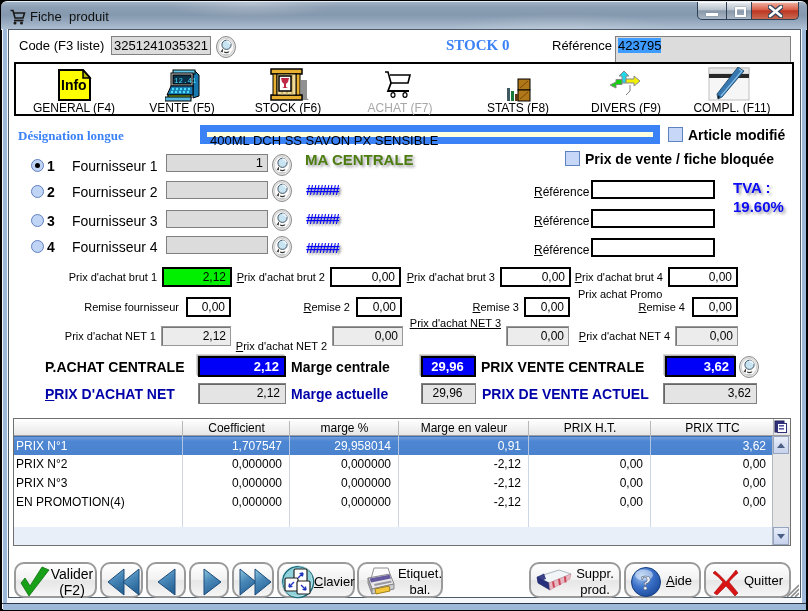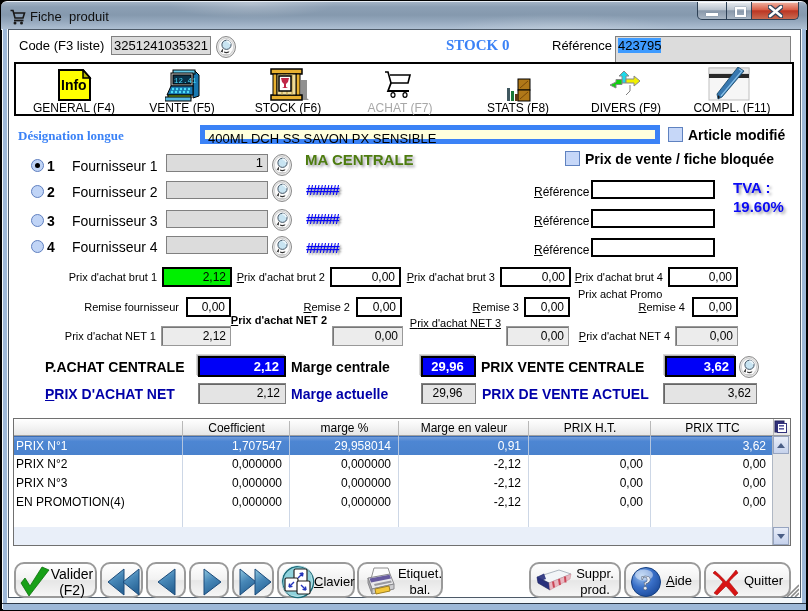--- a/index.html
+++ b/index.html
@@ -198,21 +198,21 @@
         <rect x="1" y="1" width="40" height="6" fill="#e8e8e8" stroke="#c0c0c0"></rect>
         <rect x="1" y="7" width="40" height="4" fill="#282828"></rect>
         <path d="M30 0 L36 4 L14 30 L10 32 L9 27 Z" fill="#3878b0" stroke="#104060" stroke-width="0.8"></path>
         <path d="M31 2 L34 4 L13 29" fill="none" stroke="#88c0e8" stroke-width="1.2"></path>
         <path d="M10 28 L12 30 L10 32 Z" fill="#181818"></path>
       </svg>
       <span class="tblab" style="left:668px;width:96px;">COMPL. (F11)</span>
     </div>
 
     <span class="navy lab" style="left:18px;top:128px;font-size:13px;">Désignation longue</span>
-    <div class="inp" style="left:200px;top:125px;width:460px;height:19px;background:#ffffdd;border:5px solid #3b82f6;font-size:13px;line-height:18px;padding-left:3px;">400ML DCH SS SAVON PX SENSIBLE</div>
+    <div class="inp" style="left:200px;top:125px;width:460px;height:19px;background:#ffffdd;border:7px solid #3b82f6;font-size:13px;line-height:18px;padding-left:3px;">400ML DCH SS SAVON PX SENSIBLE</div>
     <div class="cb" style="left:668px;top:127px;"></div>
     <span class="lab" style="left:688px;top:127px;font-size:14px;font-weight:bold;">Article modifié</span>
     <div class="cb" style="left:565px;top:151px;"></div>
     <span class="lab" style="left:585px;top:151px;font-size:14px;font-weight:bold;">Prix de vente / fiche bloquée</span>
 
     <div class="radio sel" style="left:31px;top:159px;"></div>
     <span class="lab" style="left:47px;top:158px;font-size:14px;font-weight:bold;">1</span>
     <span class="lab" style="left:72px;top:158px;font-size:14px;">Fournisseur 1</span>
     <div class="inp sunken" style="left:166px;top:154px;width:102px;height:18px;font-size:13px;text-align:right;padding-right:4px;line-height:16px;">1</div>
     <svg class="magi" width="20" height="22" style="left:272px;top:154px">
@@ -270,21 +270,21 @@
     <div class="inp val" style="left:186px;top:297px;width:45px;height:20px;">0,00</div>
     <span class="lab s11" style="right:458px;top:301px;"><u>R</u>emise 2</span>
     <div class="inp val" style="left:356px;top:297px;width:46px;height:20px;">0,00</div>
     <span class="lab s11" style="right:289px;top:301px;"><u>R</u>emise 3</span>
     <div class="inp val" style="left:524px;top:297px;width:46px;height:20px;">0,00</div>
     <span class="lab s11" style="right:123px;top:301px;"><u>R</u>emise 4</span>
     <div class="inp val" style="left:692px;top:297px;width:46px;height:20px;">0,00</div>
 
     <span class="lab s11" style="right:652px;top:330px;">Prix d'achat NET 1</span>
     <div class="inp net" style="left:161px;top:326px;width:70px;height:20px;">2,12</div>
-    <span class="lab s11" style="right:481px;top:314px;font-weight:bold;"><u>P</u>rix d'achat NET 2</span>
+    <span class="lab s11" style="right:481px;top:340px;"><u>P</u>rix d'achat NET 2</span>
     <div class="inp net" style="left:332px;top:326px;width:71px;height:20px;">0,00</div>
     <span class="lab s11" style="right:307px;top:317px;text-decoration:underline;"><u>P</u>rix d'achat NET 3</span>
     <div class="inp net" style="left:506px;top:326px;width:63px;height:20px;">0,00</div>
     <span class="lab s11" style="right:138px;top:330px;"><u>P</u>rix d'achat NET 4</span>
     <div class="inp net" style="left:675px;top:326px;width:63px;height:20px;">0,00</div>
 
     <span class="lab" style="left:45px;top:359px;font-size:14px;font-weight:bold;">P.ACHAT CENTRALE</span>
     <div class="inp bluebox" style="left:198px;top:356px;width:88px;height:21px;">2,12</div>
     <span class="lab" style="left:291px;top:359px;font-size:14px;font-weight:bold;">Marge centrale</span>
     <div class="inp bluebox" style="left:421px;top:356px;width:55px;height:21px;text-align:center;padding-right:2px;">29,96</div>

